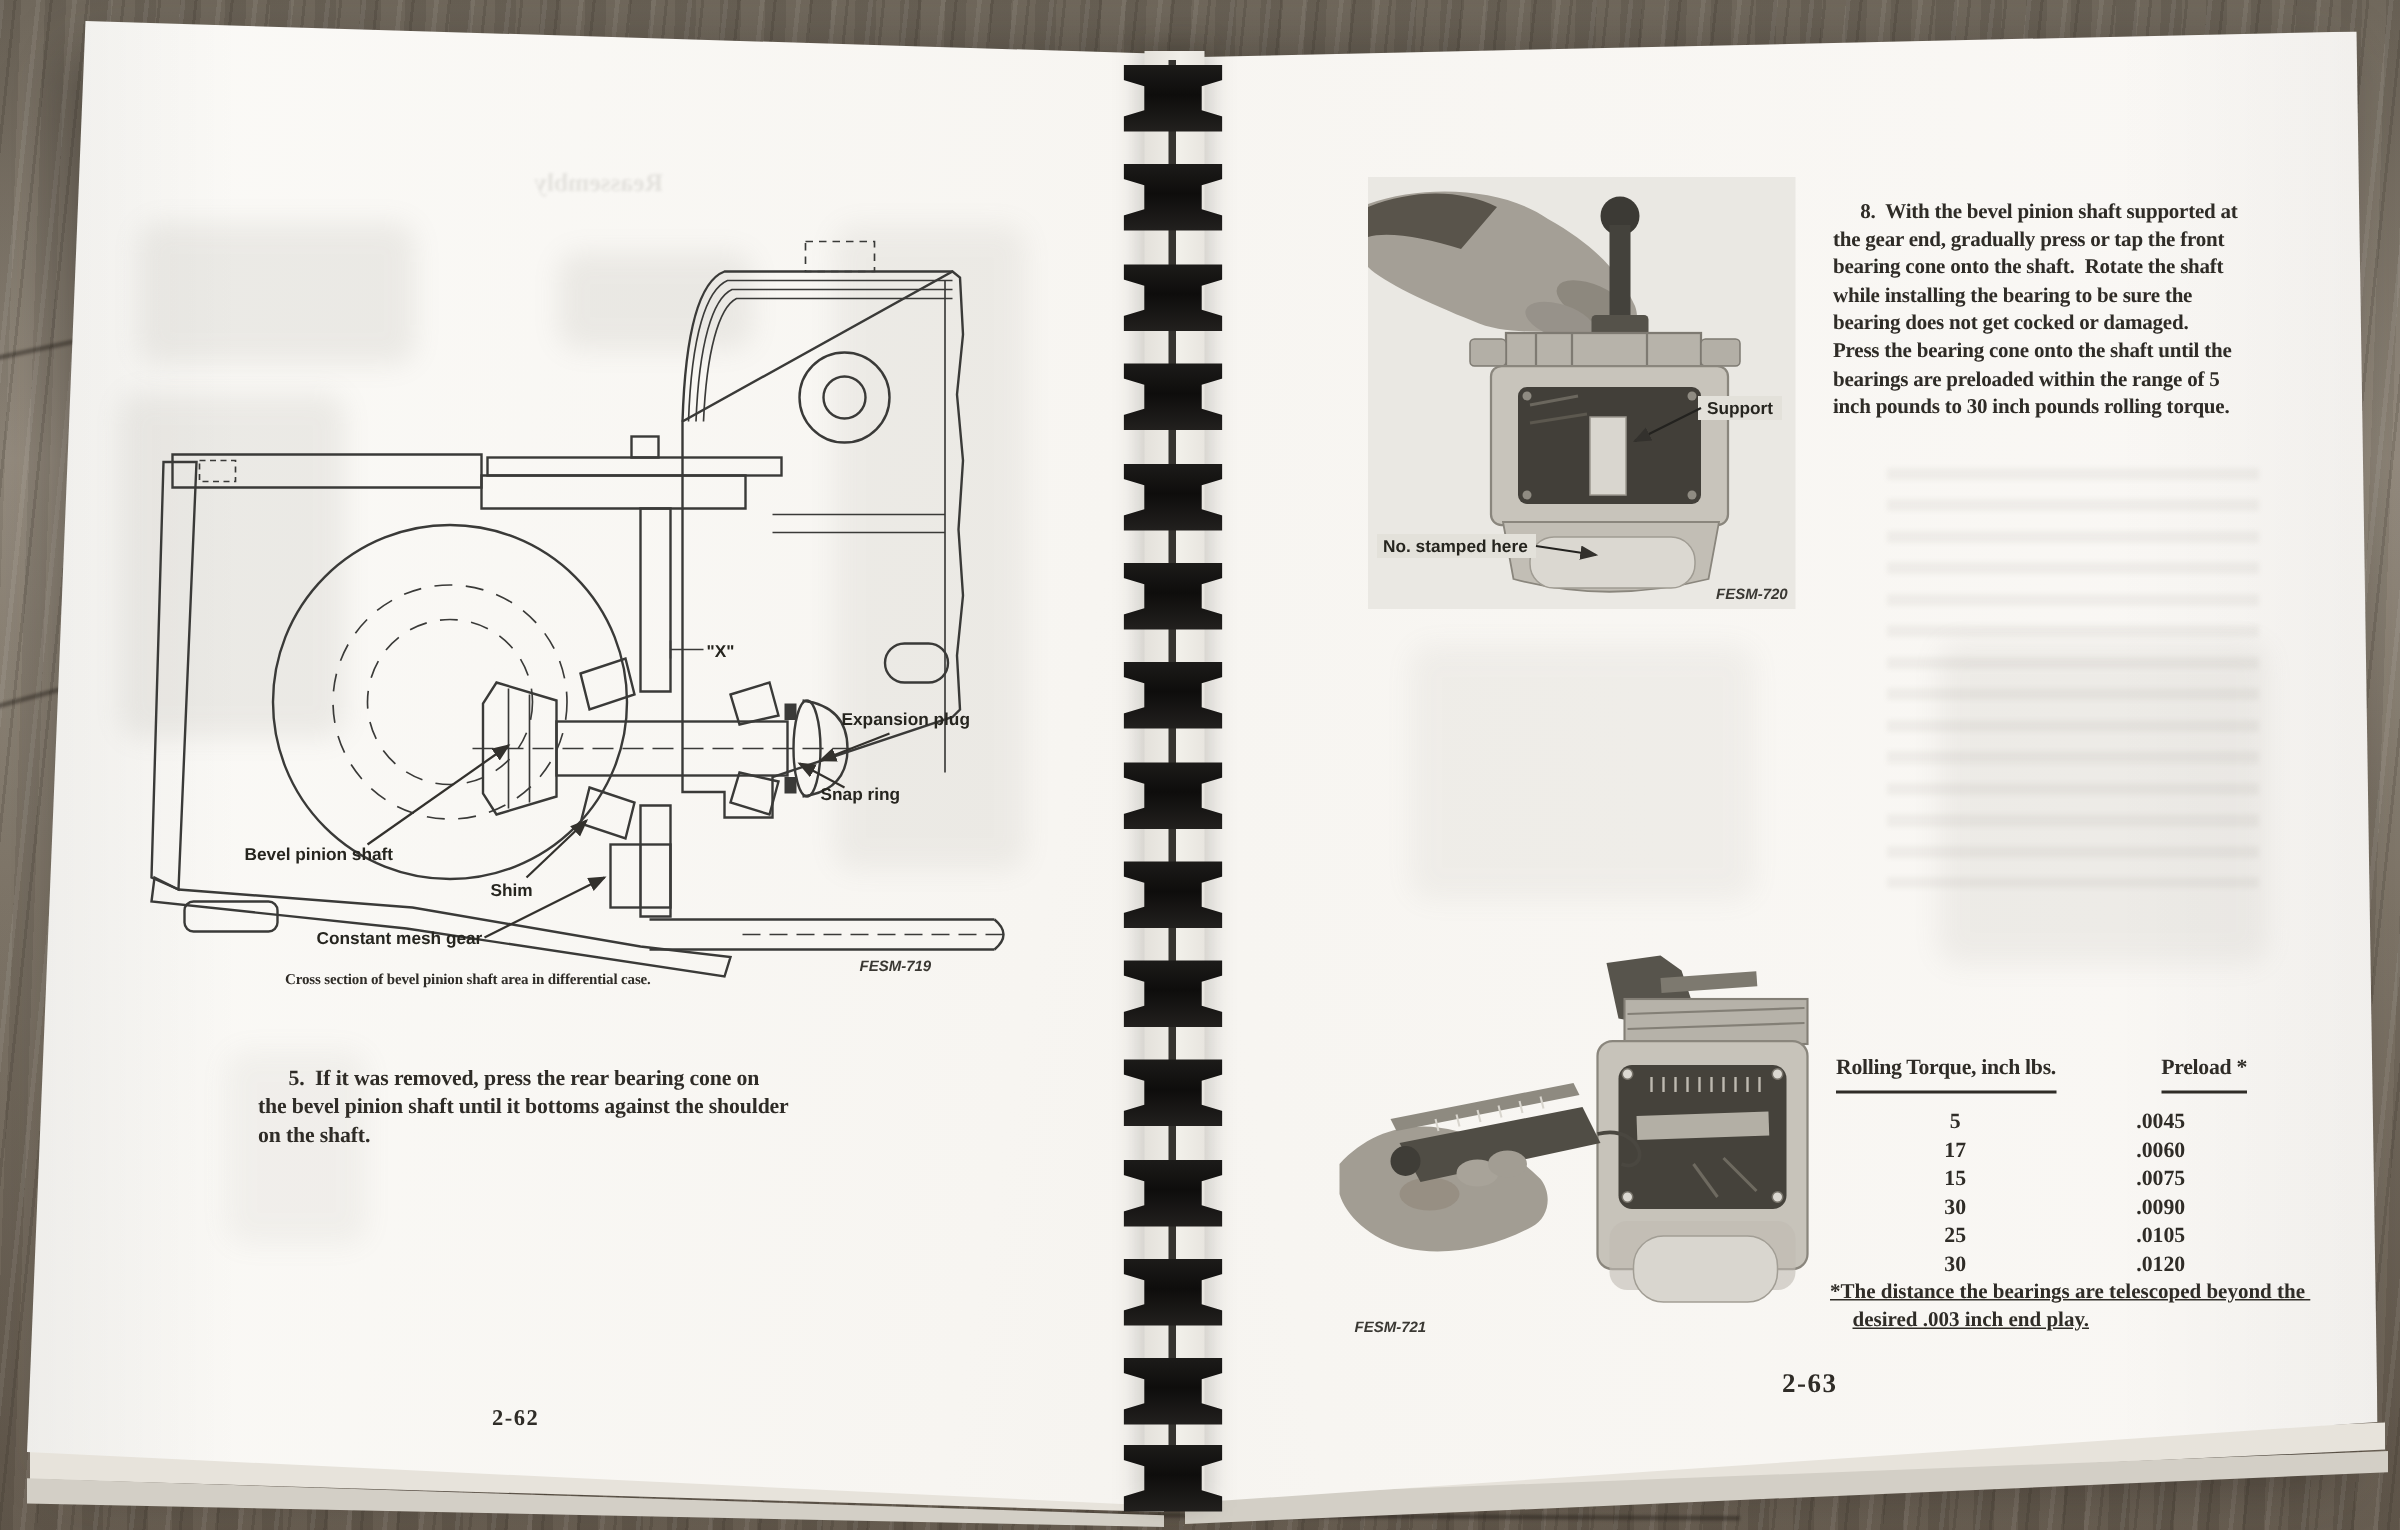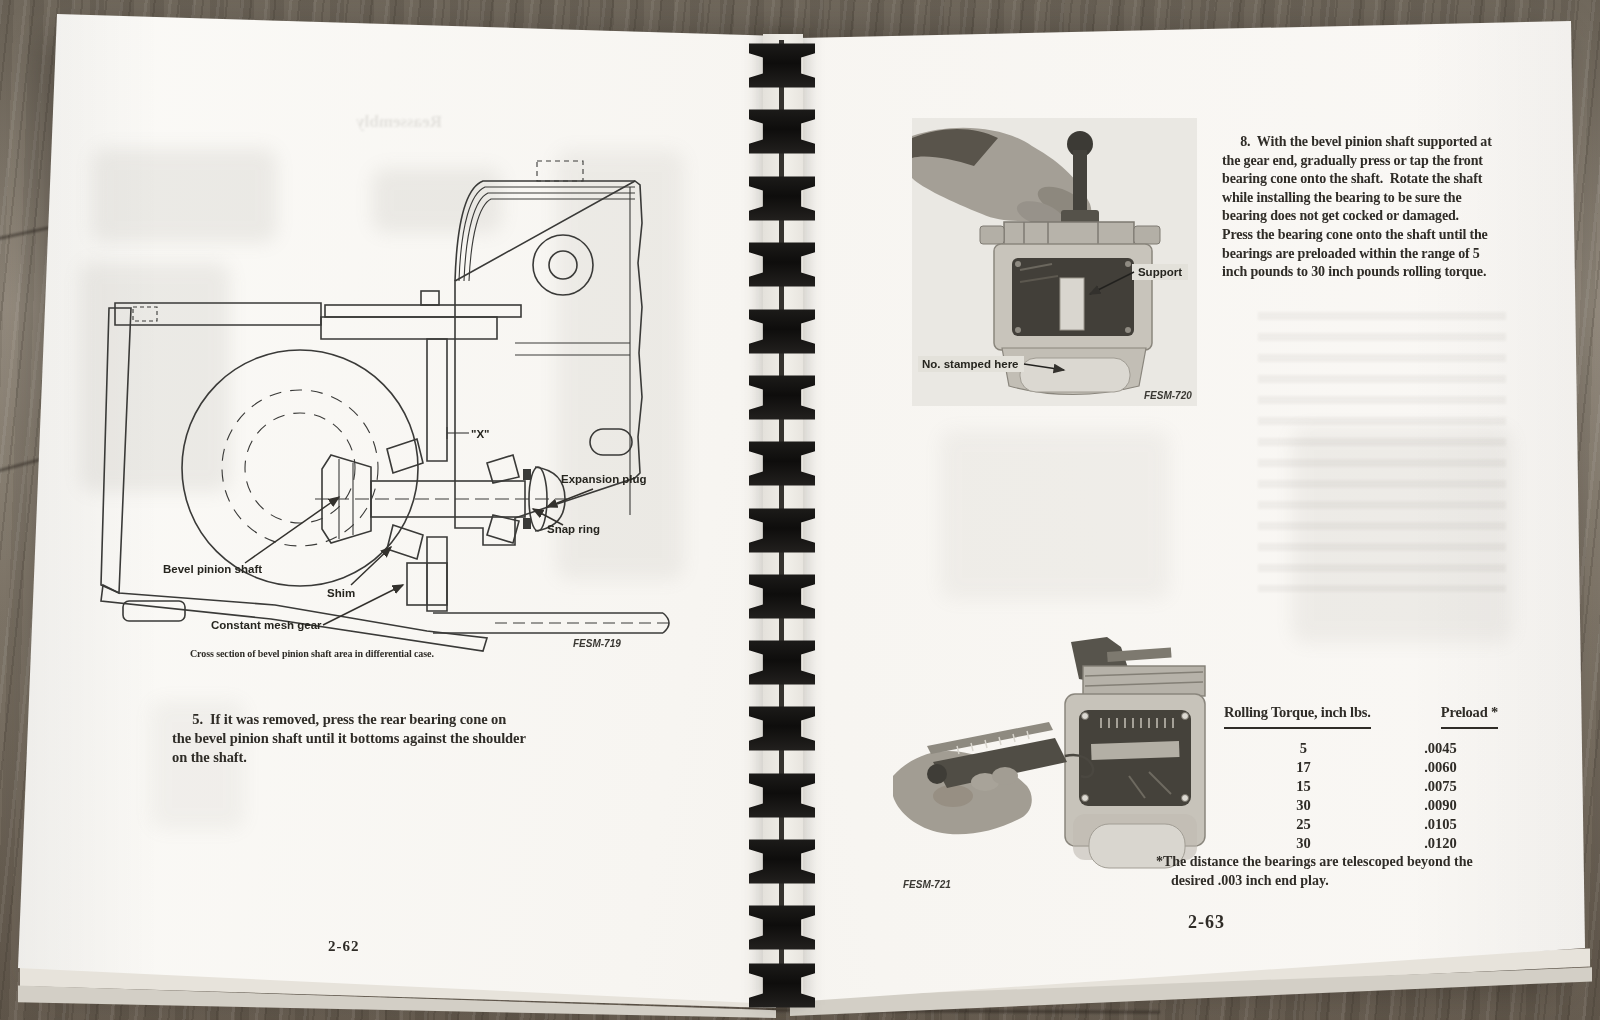--- a/index.html
+++ b/index.html
@@ -68,22 +68,22 @@
   #para-9{left:1222px;top:622px;width:280px;}
   #pagenum-right{left:1188px;top:912px;font-size:18px;letter-spacing:1px;}
   
   #torque-table{position:absolute;left:1224px;top:704px;width:274px;color:#2f2c27;font-weight:700;}
   #torque-table .hdr{display:flex;justify-content:space-between;font-size:14.5px;}
   #torque-table .hdr span{border-bottom:2px solid #2f2c27;padding-bottom:6px;letter-spacing:-.2px;}
   #torque-table .rows{margin-top:10px;}
   #torque-table .trow{display:flex;font-size:14.5px;line-height:19px;}
   #torque-table .c1{width:58%;text-align:center;}
   #torque-table .c2{width:42%;text-align:center;}
-  #footnote{left:1156px;top:852px;width:304px;font-size:14px;line-height:19px;
-    padding-left:15px;text-indent:-15px;}
+  #footnote{left:1220px;top:852px;width:304px;font-size:14px;line-height:19px;
+    padding-left:15px;text-indent:-15px;text-decoration:underline;}
   
   svg{position:absolute;overflow:visible;}
   #fig-719{left:95px;top:133px;}
   #photo-720{left:912px;top:118px;}
   #photo-721{left:893px;top:626px;}
   .lbl{font-family:"Liberation Sans",sans-serif;font-weight:700;font-size:11.5px;fill:#26251f;}
   .fesm{font-family:"Liberation Sans",sans-serif;font-weight:700;font-style:italic;font-size:10px;fill:#3a3833;}
   .dln{stroke:#3a3a38;stroke-width:1.6;fill:none;}
   .dthin{stroke:#3a3a38;stroke-width:1.1;fill:none;}
 </style>

